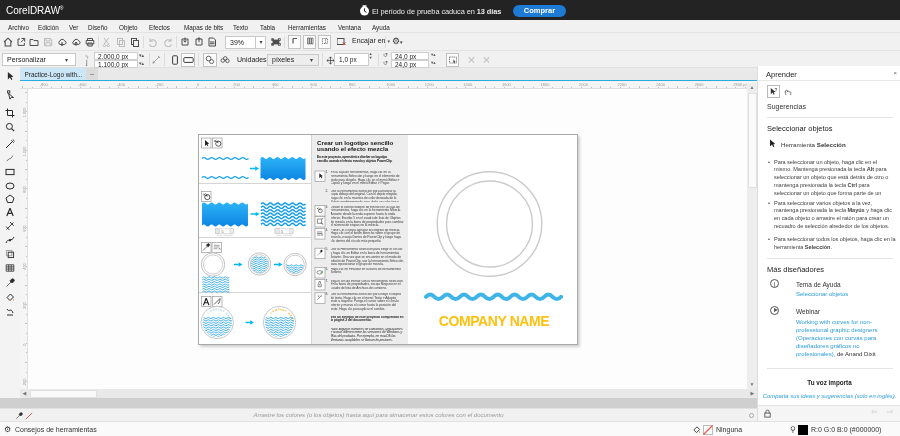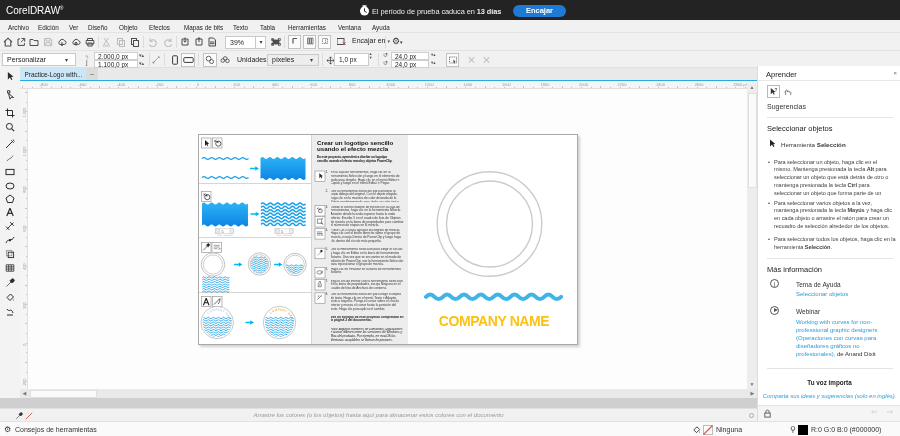--- a/index.html
+++ b/index.html
@@ -7,21 +7,21 @@
 </style></head><body>
 
 <div class="abs" style="left:0;top:0;width:900px;height:20px;background:#232323;">
 <div class="abs" style="left:6px;top:5px;color:#fff;font-size:10px;font-weight:400;letter-spacing:0px;">CorelDRAW<span style="font-size:4.5px;vertical-align:4px;">®</span></div>
 <svg class="abs" style="left:359px;top:5px;" width="11" height="11" viewBox="0 0 11 11">
       <circle cx="5.5" cy="6" r="4.5" fill="#fff"></circle>
       <path d="M3.5,1 h4 M5.5,0.8 v1.5" stroke="#fff" stroke-width="1.4"></path>
       <path d="M5.5,3.4 v2.8 l2.1,1.1" stroke="#232323" stroke-width="1" fill="none"></path>
     </svg>
 <div class="abs" style="left:372px;top:6.5px;color:#ececec;font-size:7.4px;letter-spacing:-0.08px;">El período de prueba caduca en <b>13 días</b></div>
-<div class="abs" style="left:513px;top:4.5px;width:53px;height:12px;background:#1d7bd6;border-radius:6.5px;color:#fff;font-size:7.5px;font-weight:bold;text-align:center;line-height:12px;">Encajar</div>
+<div class="abs" style="left:513px;top:4.5px;width:53px;height:12px;background:#1d7bd6;border-radius:6.5px;color:#fff;font-size:7.5px;font-weight:bold;text-align:center;line-height:12px;">Comprar</div>
 </div>
 <div class="abs" style="left:0;top:20px;width:900px;height:13px;background:#f1f1f1;border-bottom:1px solid #e3e3e3;">
 <div class="abs" style="left:8px;top:3.5px;font-size:6.3px;color:#1a1a1a;">Archivo</div>
 <div class="abs" style="left:38px;top:3.5px;font-size:6.3px;color:#1a1a1a;">Edición</div>
 <div class="abs" style="left:69px;top:3.5px;font-size:6.3px;color:#1a1a1a;">Ver</div>
 <div class="abs" style="left:88px;top:3.5px;font-size:6.3px;color:#1a1a1a;">Diseño</div>
 <div class="abs" style="left:119px;top:3.5px;font-size:6.3px;color:#1a1a1a;">Objeto</div>
 <div class="abs" style="left:149px;top:3.5px;font-size:6.3px;color:#1a1a1a;">Efectos</div>
 <div class="abs" style="left:184px;top:3.5px;font-size:6.3px;color:#1a1a1a;">Mapas de bits</div>
 <div class="abs" style="left:233px;top:3.5px;font-size:6.3px;color:#1a1a1a;">Texto</div>
@@ -645,21 +645,21 @@
       <path d="M1,0.5 L1,7.5 L3,5.6 L4.2,8 L5.4,7.5 L4.3,5.2 L6.3,5 Z" fill="#222"></path>
     </svg>
 <div class="abs" style="left:23px;top:75px;font-size:6.2px;color:#333;">Herramienta <b>Selección</b></div>
 <div class="abs" style="left:10px;top:92.5px;font-size:5.6px;color:#444;">•</div>
 <div class="abs" style="left:16px;top:92.5px;width:122px;height:39.5px;overflow:hidden;font-size:5.6px;line-height:7.8px;color:#444;letter-spacing:-0.05px;">Para seleccionar un objeto, haga clic en el mismo. Mantenga presionada la tecla <b>Alt</b> para seleccionar un objeto que está detrás de otro o mantenga presionada la tecla <b>Ctrl</b> para seleccionar un objeto que forma parte de un grupo de objetos.</div>
 <div class="abs" style="left:10px;top:133.5px;font-size:5.6px;color:#444;">•</div>
 <div class="abs" style="left:16px;top:133.5px;width:122px;height:31.5px;overflow:hidden;font-size:5.6px;line-height:7.8px;color:#444;letter-spacing:-0.05px;">Para seleccionar varios objetos a la vez, mantenga presionada la tecla <b>Mayús</b> y haga clic en cada objeto o arrastre el ratón para crear un recuadro de selección alrededor de los objetos.</div>
 <div class="abs" style="left:10px;top:170.0px;font-size:5.6px;color:#444;">•</div>
 <div class="abs" style="left:16px;top:170.0px;width:122px;height:16px;overflow:hidden;font-size:5.6px;line-height:7.8px;color:#444;letter-spacing:-0.05px;">Para seleccionar todos los objetos, haga clic en la herramienta <b>Selección</b>.</div>
 <div class="abs" style="left:9px;top:192px;width:126px;height:1px;background:#e4e4e4;"></div>
-<div class="abs" style="left:9px;top:199px;font-size:7.5px;color:#222;">Más información</div>
+<div class="abs" style="left:9px;top:199px;font-size:7.5px;color:#222;">Más diseñadores</div>
 <div class="abs" style="left:12px;top:213px;width:9px;height:9px;border:1px solid #555;border-radius:50%;font-size:7px;color:#555;text-align:center;line-height:9px;">i</div>
 <div class="abs" style="left:38px;top:215px;font-size:6.5px;color:#333;">Tema de Ayuda</div>
 <div class="abs" style="left:38px;top:225px;font-size:6px;color:#2b9cd8;">Seleccionar objetos</div>
 <div class="abs" style="left:12px;top:240px;width:9px;height:9px;border:1px solid #555;border-radius:50%;"></div>
 <div class="abs" style="left:15.5px;top:242px;width:0;height:0;border-left:4px solid #555;border-top:2.5px solid transparent;border-bottom:2.5px solid transparent;"></div>
 <div class="abs" style="left:38px;top:242px;font-size:6.5px;color:#333;">Webinar</div>
 <div class="abs" style="left:38px;top:251.5px;width:100px;font-size:6px;line-height:8px;color:#2b9cd8;">Working with curves for non-professional graphic designers (Operaciones con curvas para diseñadores gráficos no profesionales),<span style="color:#333;"> de Anand Dixit</span></div>
 <div class="abs" style="left:9px;top:302px;width:126px;height:1px;background:#e4e4e4;"></div>
 <div class="abs" style="left:0;top:313px;width:143px;text-align:center;font-size:6.3px;font-weight:bold;color:#222;">Tu voz importa</div>
 <div class="abs" style="left:0;top:327px;width:143px;text-align:center;font-size:5.9px;font-style:italic;color:#2b9cd8;">Comparta sus ideas y sugerencias (solo en inglés).</div>

